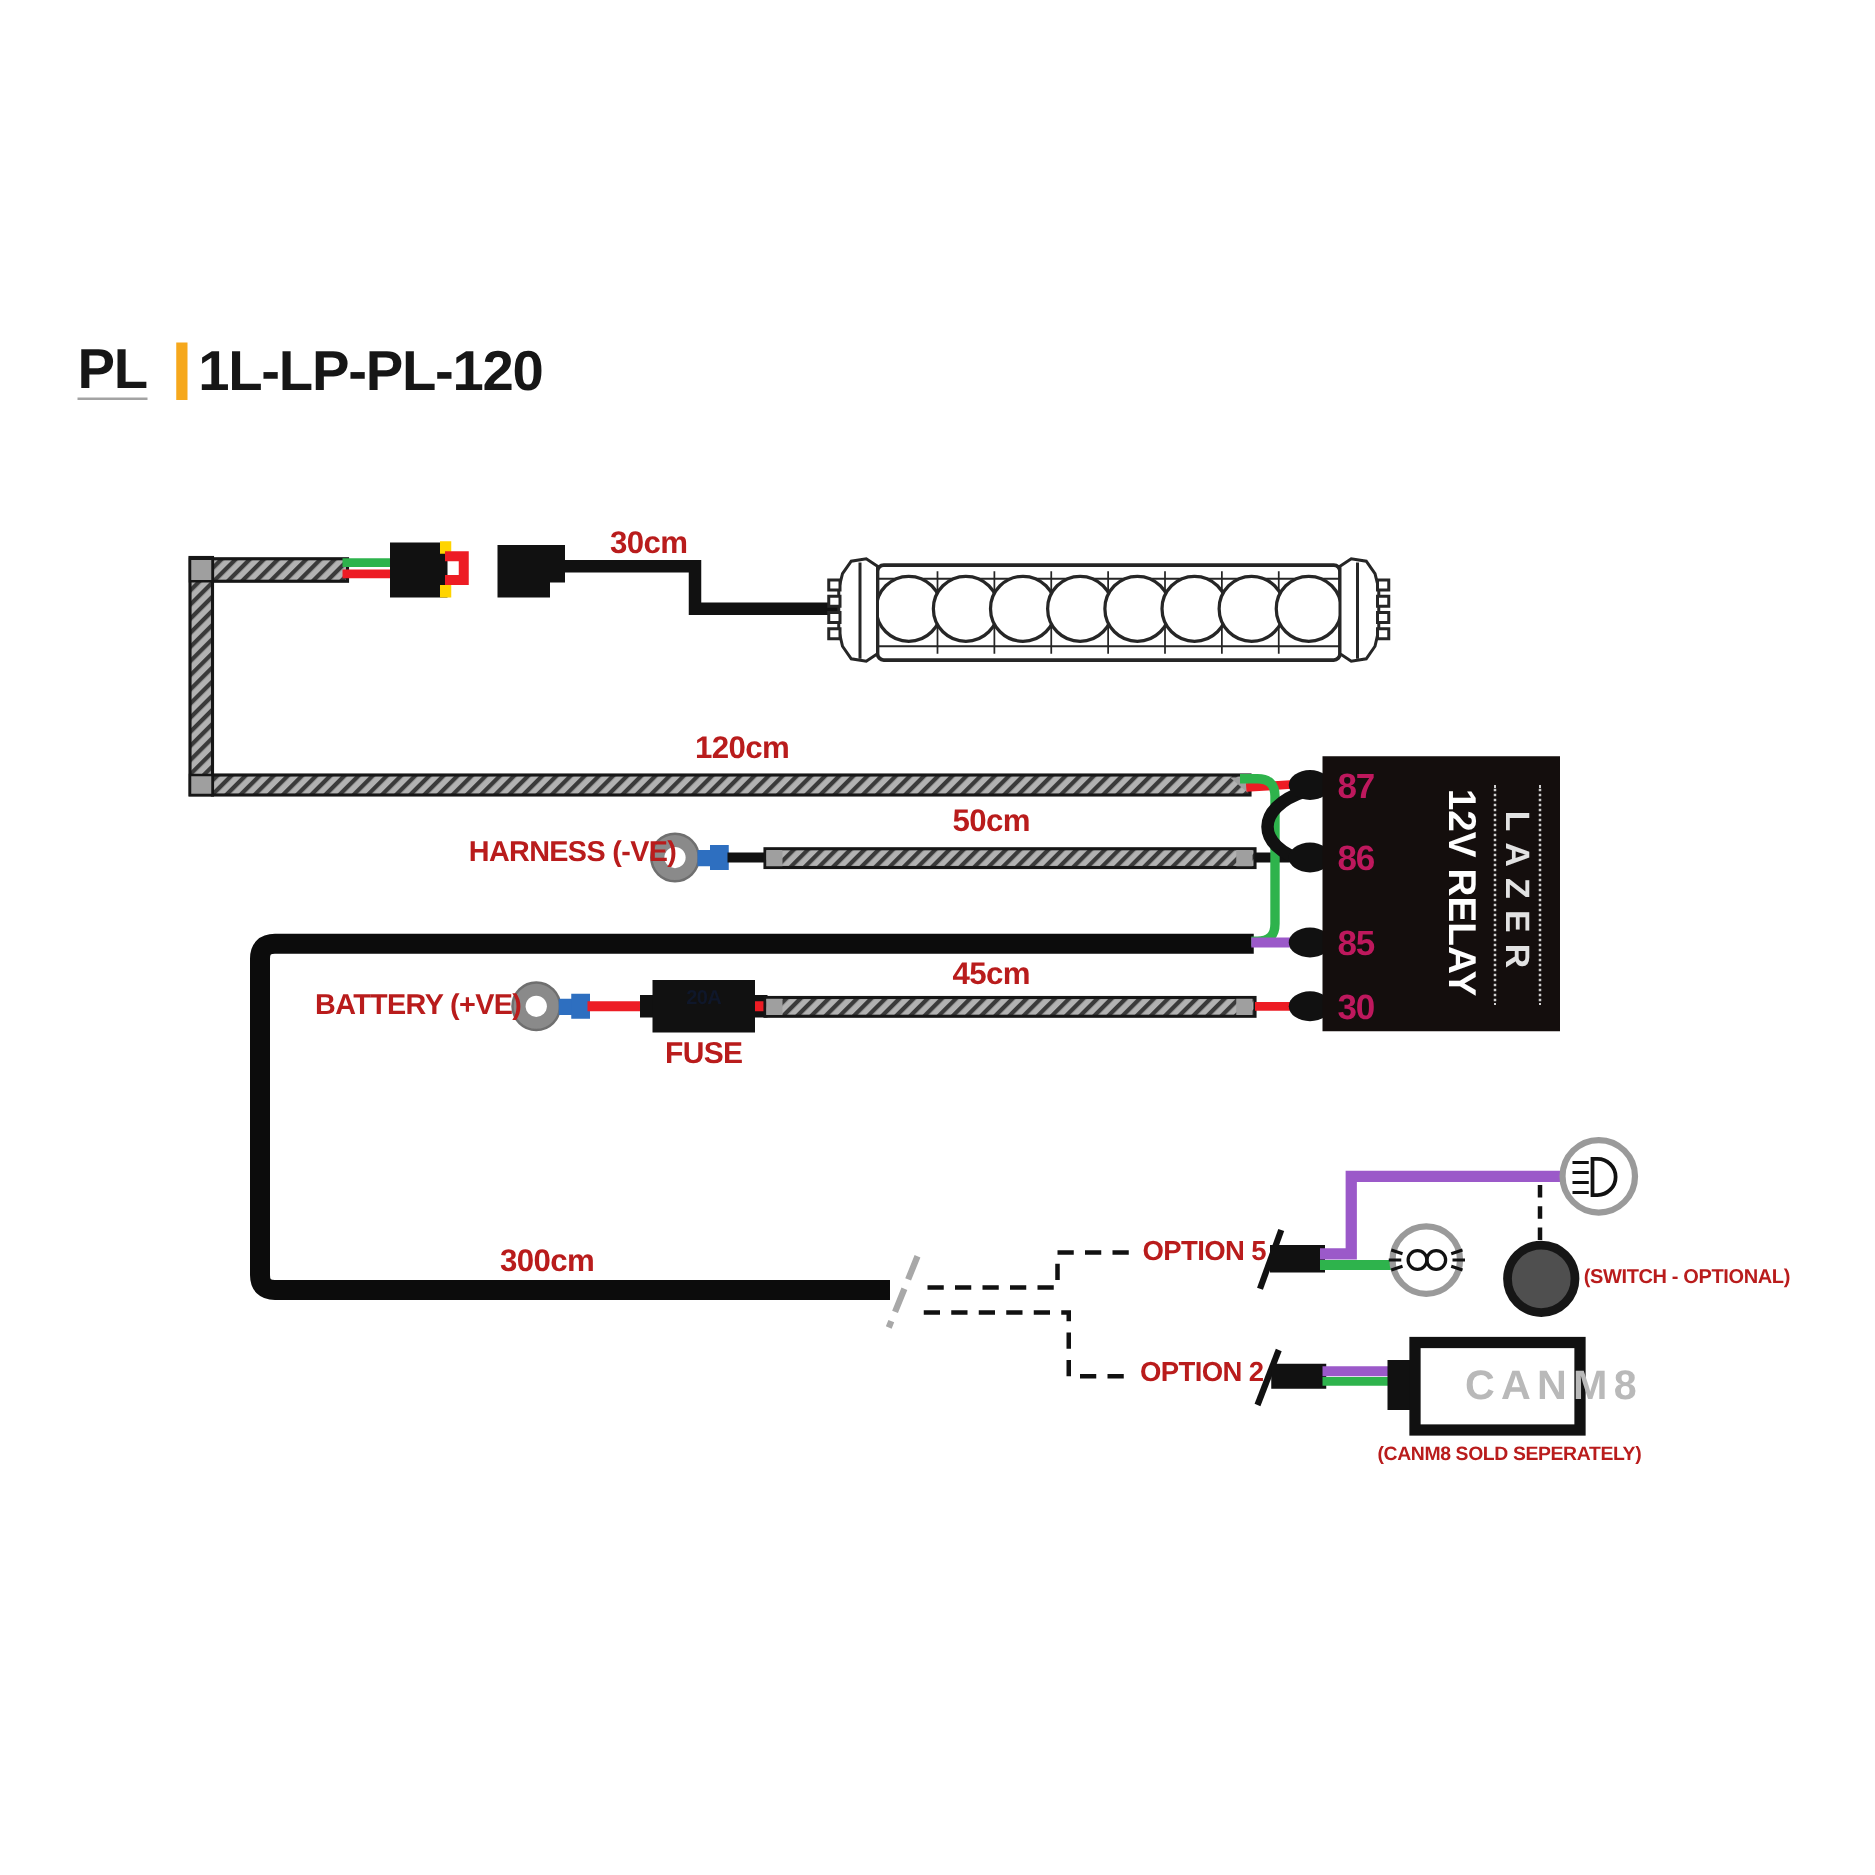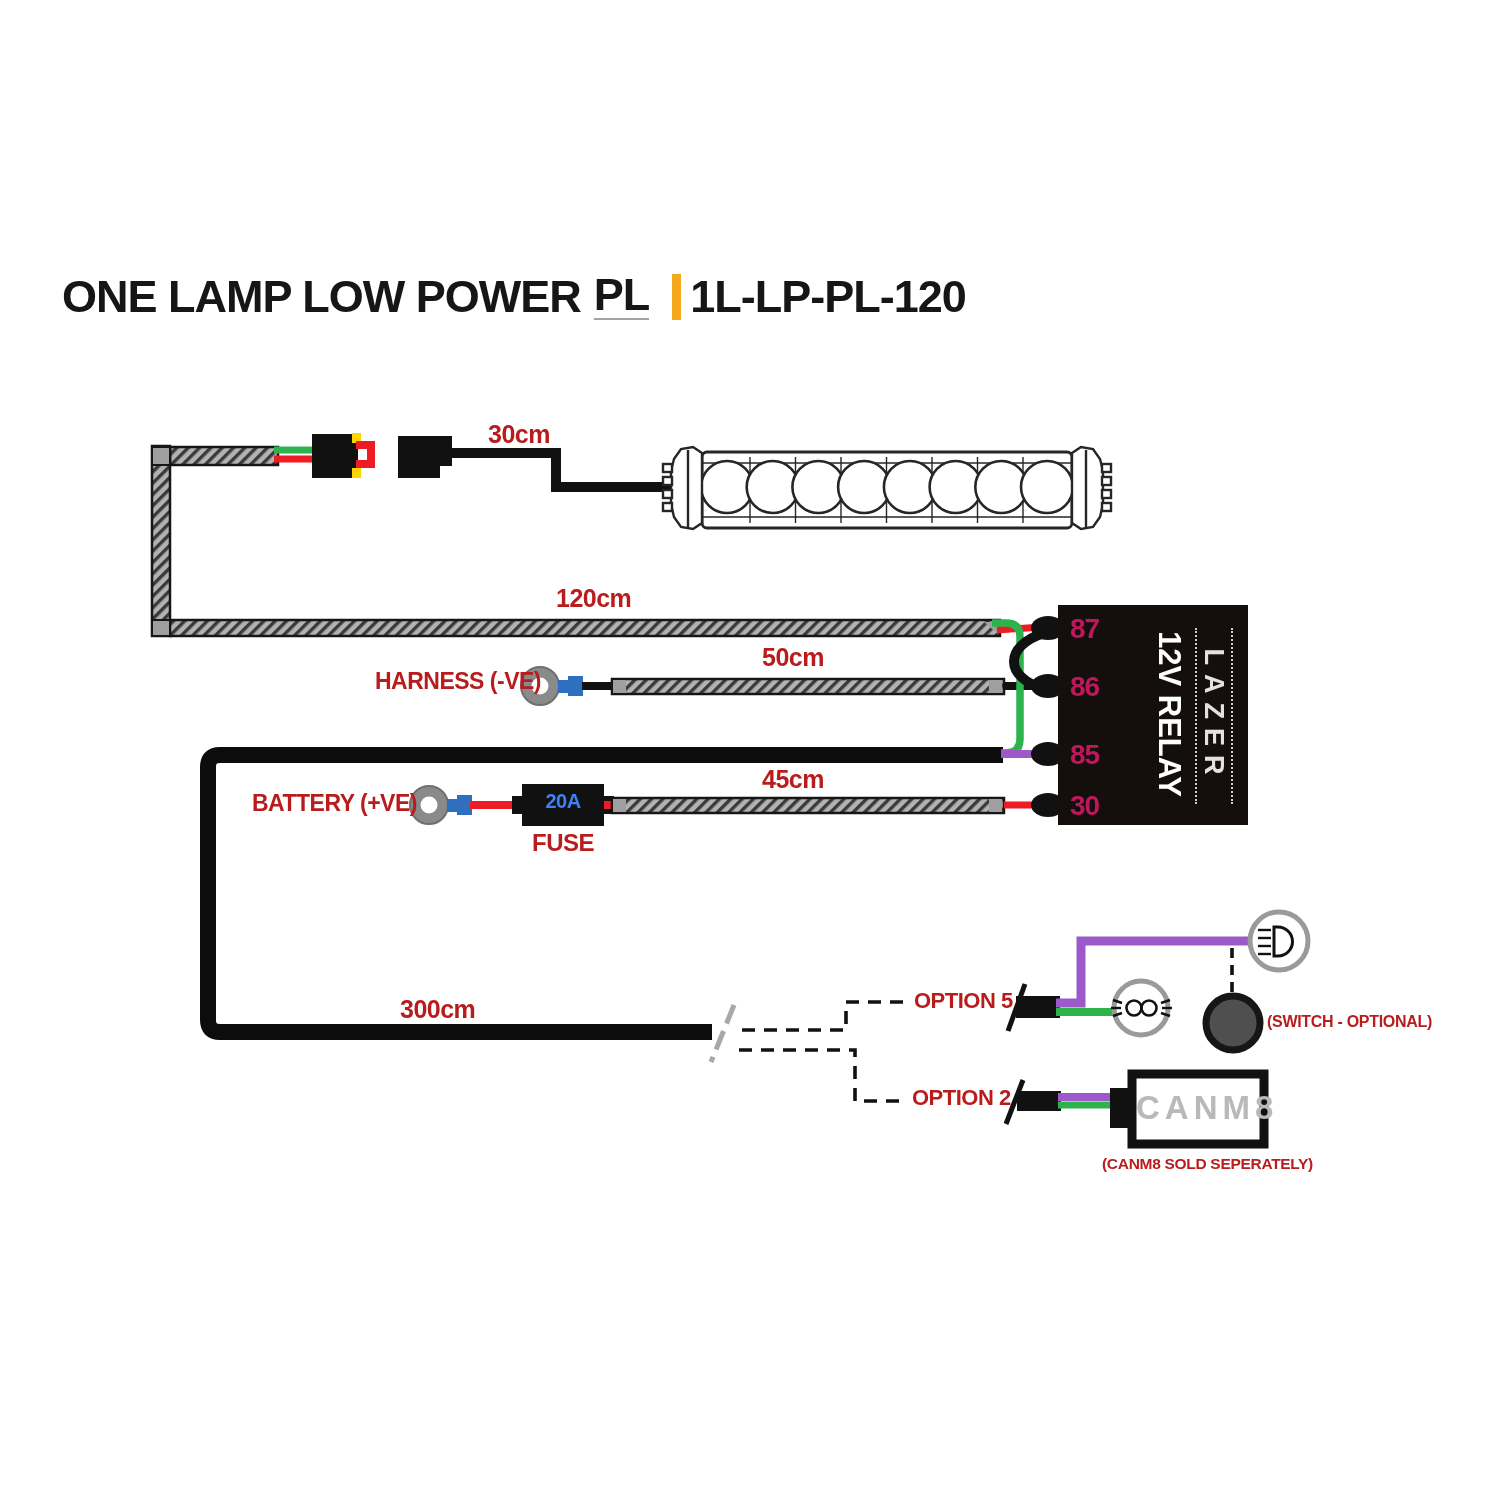--- a/index.html
+++ b/index.html
@@ -179,47 +179,46 @@
       <line x1="1023" y1="1080" x2="1006" y2="1124" stroke="#111" stroke-width="5"></line>
       <rect x="1017" y="1091" width="44" height="20" fill="#111"></rect>
       <line x1="1058" y1="1097" x2="1114" y2="1097" stroke="#9B59C9" stroke-width="8"></line>
       <line x1="1058" y1="1105" x2="1114" y2="1105" stroke="#2EB34C" stroke-width="7"></line>
       <rect x="1110" y="1088" width="20" height="40" fill="#111"></rect>
       <rect x="1132" y="1074" width="132" height="70" fill="#ffffff" stroke="#111" stroke-width="9"></rect>
     </g>
   </svg>
 
   <h1 class="title">
-    <span class="seg">ONE LAMP LOW POWER</span>
     <span class="seg pl">PL</span>
     <span class="bar" style="background:#F6A81C"></span>
     <span>1L-LP-PL-120</span>
   </h1>
 
   <div class="lbl" style="left:488px;top:420px;font-size:25px;">30cm</div>
   <div class="lbl" style="left:556px;top:584px;font-size:25px;">120cm</div>
   <div class="lbl" style="left:762px;top:643px;font-size:25px;">50cm</div>
   <div class="lbl" style="left:762px;top:765px;font-size:25px;">45cm</div>
   <div class="lbl" style="left:400px;top:995px;font-size:25px;">300cm</div>
 
   <div class="lbl" style="left:375px;top:668px;font-size:23px;">HARNESS (-VE)</div>
   <div class="lbl" style="left:252px;top:790px;font-size:23px;">BATTERY (+VE)</div>
 
-  <div class="lbl center" style="left:522px;top:790px;width:82px;font-size:20px;color:#3b82f6;">20A</div>
+  <div class="lbl center" style="left:522px;top:790px;width:82px;font-size:16px;color:#0f172a;">20A</div>
   <div class="lbl center" style="left:522px;top:829px;width:82px;font-size:24px;">FUSE</div>
 
   <div class="pin-lbl" style="left:1070px;top:613px;">87</div>
   <div class="pin-lbl" style="left:1070px;top:671px;">86</div>
   <div class="pin-lbl" style="left:1070px;top:739px;">85</div>
   <div class="pin-lbl" style="left:1070px;top:790px;">30</div>
 
   <div class="rot" style="left:1085px;top:697px;width:170px;height:34px;font-size:31px;color:#ffffff;">12V RELAY</div>
   <div class="rot" style="left:1126px;top:697px;width:176px;height:30px;font-size:27px;color:#e2e2e2;
        letter-spacing:9px;border-top:2px dotted #cfcfcf;border-bottom:2px dotted #cfcfcf;padding:2px 0;">LAZER</div>
 
   <div class="lbl" style="left:914px;top:988px;font-size:22px;">OPTION 5</div>
   <div class="lbl" style="left:912px;top:1085px;font-size:22px;">OPTION 2</div>
   <div class="lbl" style="left:1267px;top:1013px;font-size:16px;letter-spacing:-0.3px;">(SWITCH - OPTIONAL)</div>
 
-  <div class="lbl center" style="left:1136px;top:1089px;width:124px;font-size:33px;color:#b9b9b9;letter-spacing:5px;">CANM8</div>
+  <div class="lbl center" style="left:1136px;top:1089px;width:124px;font-size:33px;color:#b9b9b9;letter-spacing:5px;padding-left:36px;">CANM8</div>
   <div class="lbl center" style="left:1102px;top:1155px;width:190px;font-size:15.5px;letter-spacing:-0.3px;">(CANM8 SOLD SEPERATELY)</div>
 
 </div>
 
 </body></html>

